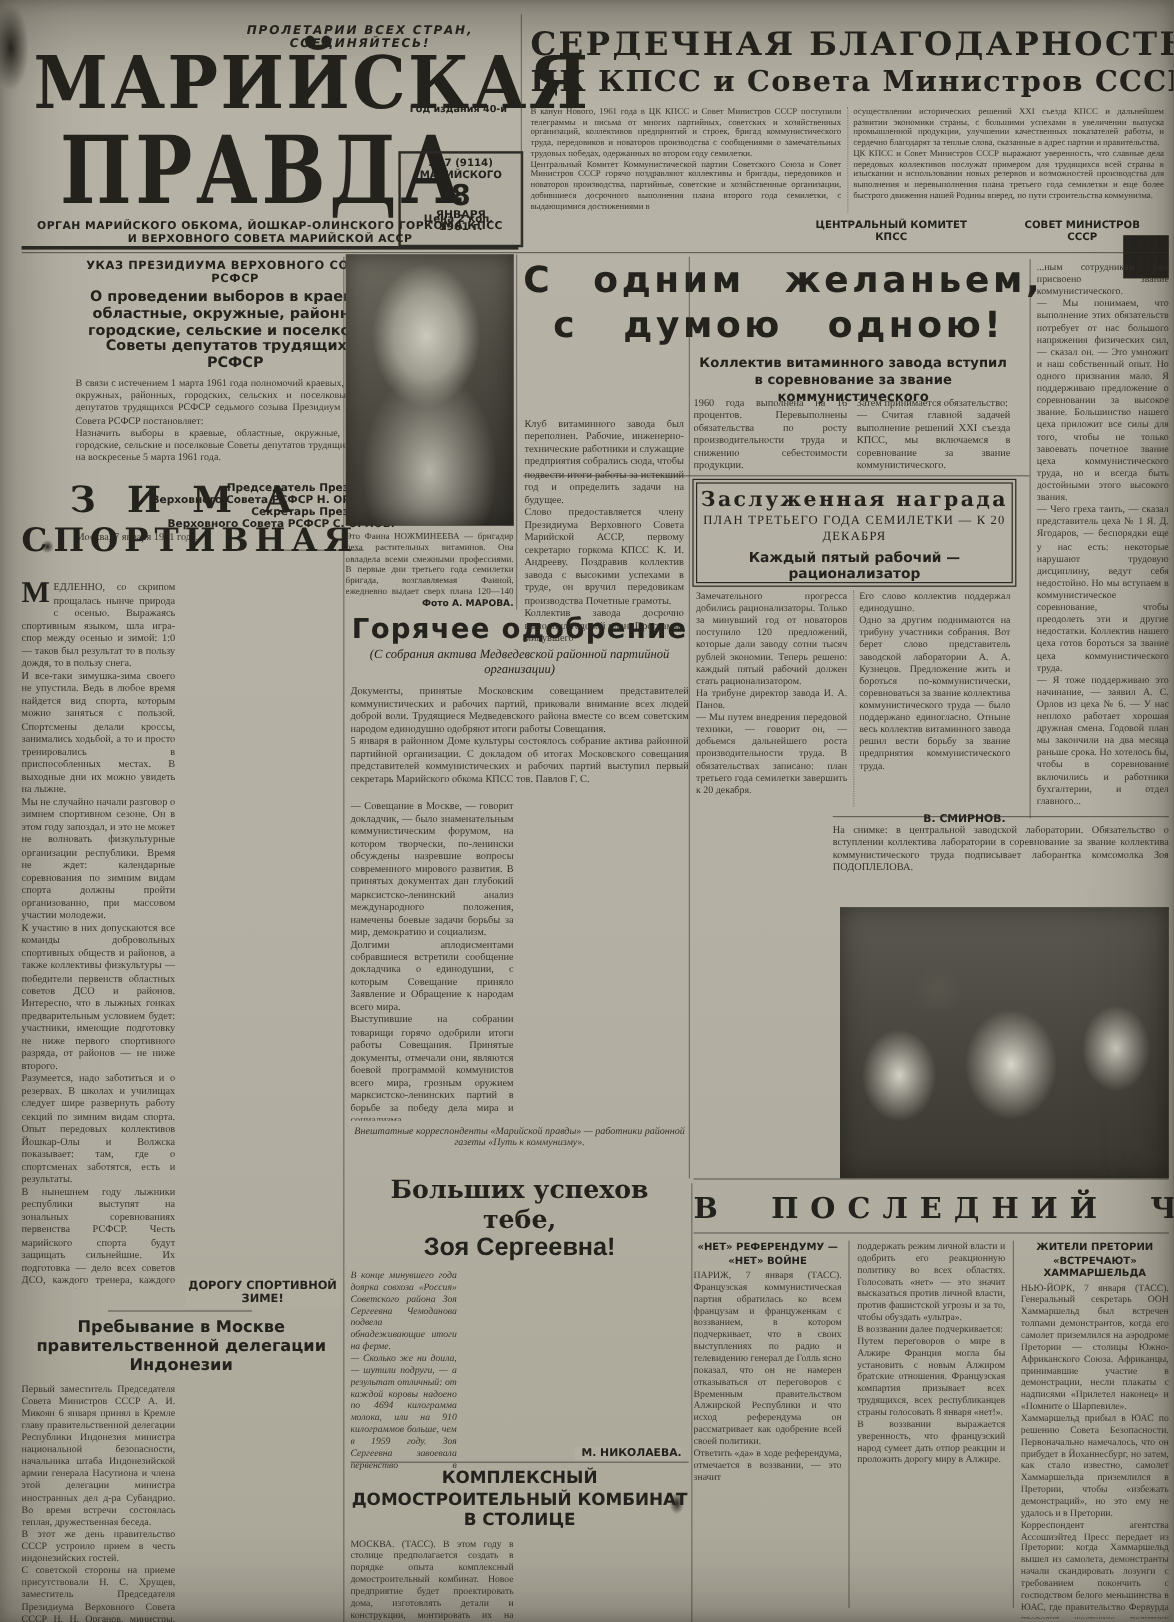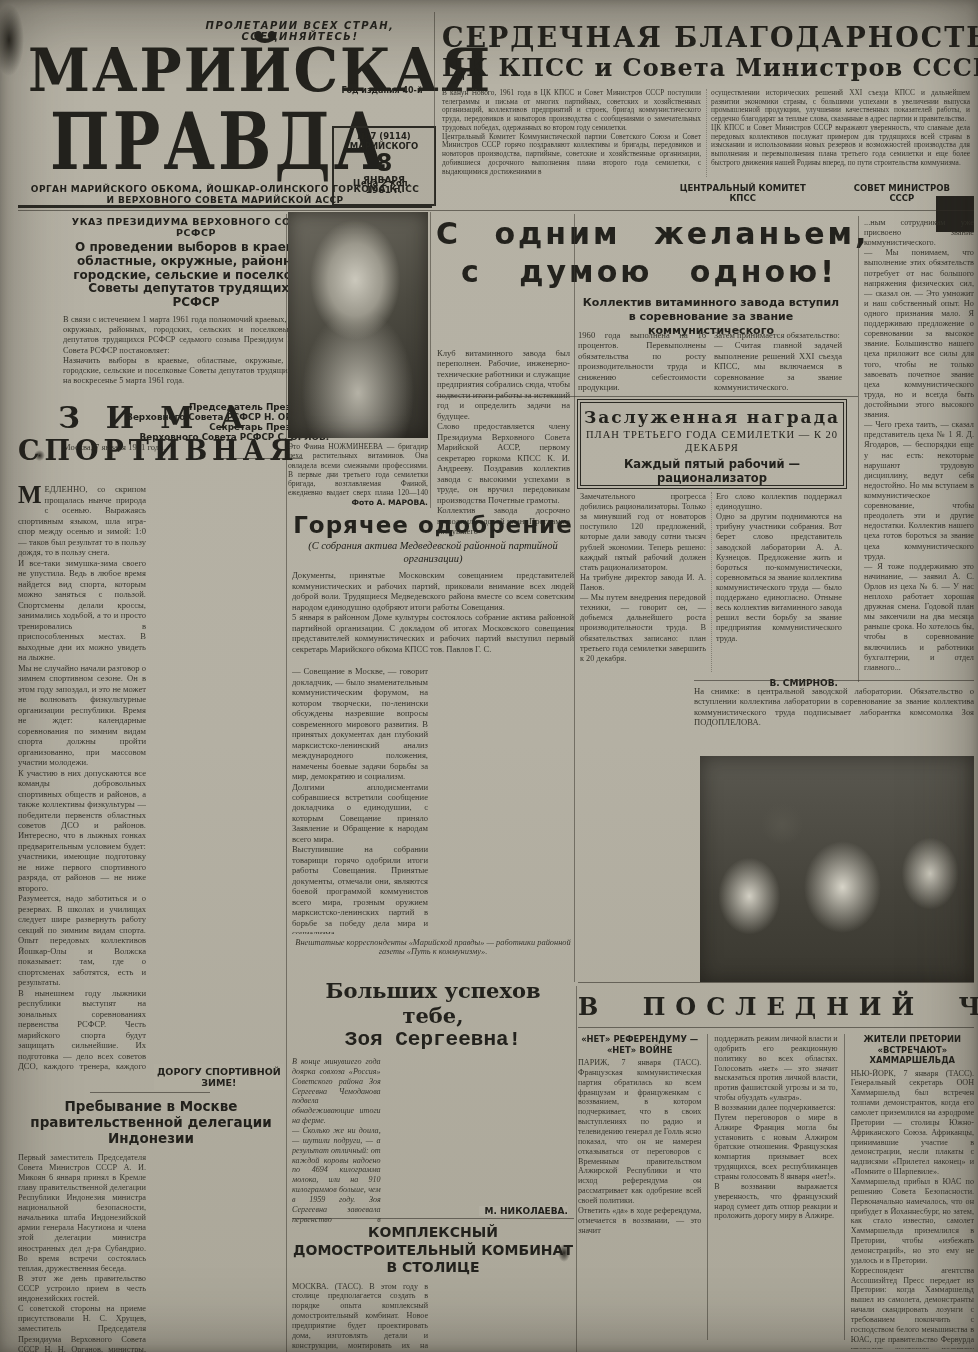--- a/index.html
+++ b/index.html
@@ -213,21 +213,21 @@
 Хаммаршельд прибыл в ЮАС по решению Совета Безопасности. Первоначально намечалось, что он прибудет в Йоханнесбург, но затем, как стало известно, самолет Хаммаршельда приземлился в Претории, чтобы «избежать демонстраций», но это ему не удалось и в Претории.
 Корреспондент агентства Ассошиэйтед Пресс передает из Претории: когда Хаммаршельд вышел из самолета, демонстранты начали скандировать лозунги с требованием покончить с господством белого меньшинства в ЮАС, где правительство Фервурда проводит жестокую политику расовой дискриминации. Африканцы распевали национальные песни.
 Хаммаршельд будет находиться в ЮАС около десяти дней.</div>
       </div>
     </div>
   </div>
   <div class="abs vdiv" style="left:576px;top:986px;height:366px;"></div>
 
   <div class="abs" style="left:292px;top:978px;width:282px;height:238px;">
     <div class="b ctr ink" style="font-family:'DejaVu Serif',serif;font-size:21px;">Больших успехов тебе,</div>
-    <div class="b ctr ink" style="font-family:Liberation Mono, monospace;font-size:21px;">Зоя Сергеевна!</div>
+    <div class="b ctr ink" style="font-family:Liberation Sans, sans-serif;font-size:21px;">Зоя Сергеевна!</div>
     <div class="cols3" style="margin-top:6px;height:168px;">
       <div class="txt" style="font-size:8.1px;font-style:italic;height:168px;">В конце минувшего года доярка совхоза «Россия» Советского района Зоя Сергеевна Чемоданова подвела обнадеживающие итоги на ферме.
 — Сколько же ни доила, — шутили подруги, — а результат отличный: от каждой коровы надоено по 4694 килограмма молока, или на 910 килограммов больше, чем в 1959 году. Зоя Сергеевна завоевала первенство в соревновании животноводов района, борясь за дальнейшее увеличение производства молока.
 Недавно отелились первые коровы ее группы — в третьем году семилетки доярка обязалась надоить от каждой коровы по 5000 килограммов молока.
 Пусть же сбудутся мечты замечательной труженицы! Больших успехов тебе в новом году, Зоя Сергеевна!</div>
     </div>
     <div class="abs sans b ink" style="right:6px;bottom:0;font-size:9px;background:#b2ae a1;background:#b2aea1;padding-left:6px;">М. НИКОЛАЕВА.</div>
   </div>
 
   <div class="abs hdiv" style="left:292px;top:1218px;width:282px;"></div>

